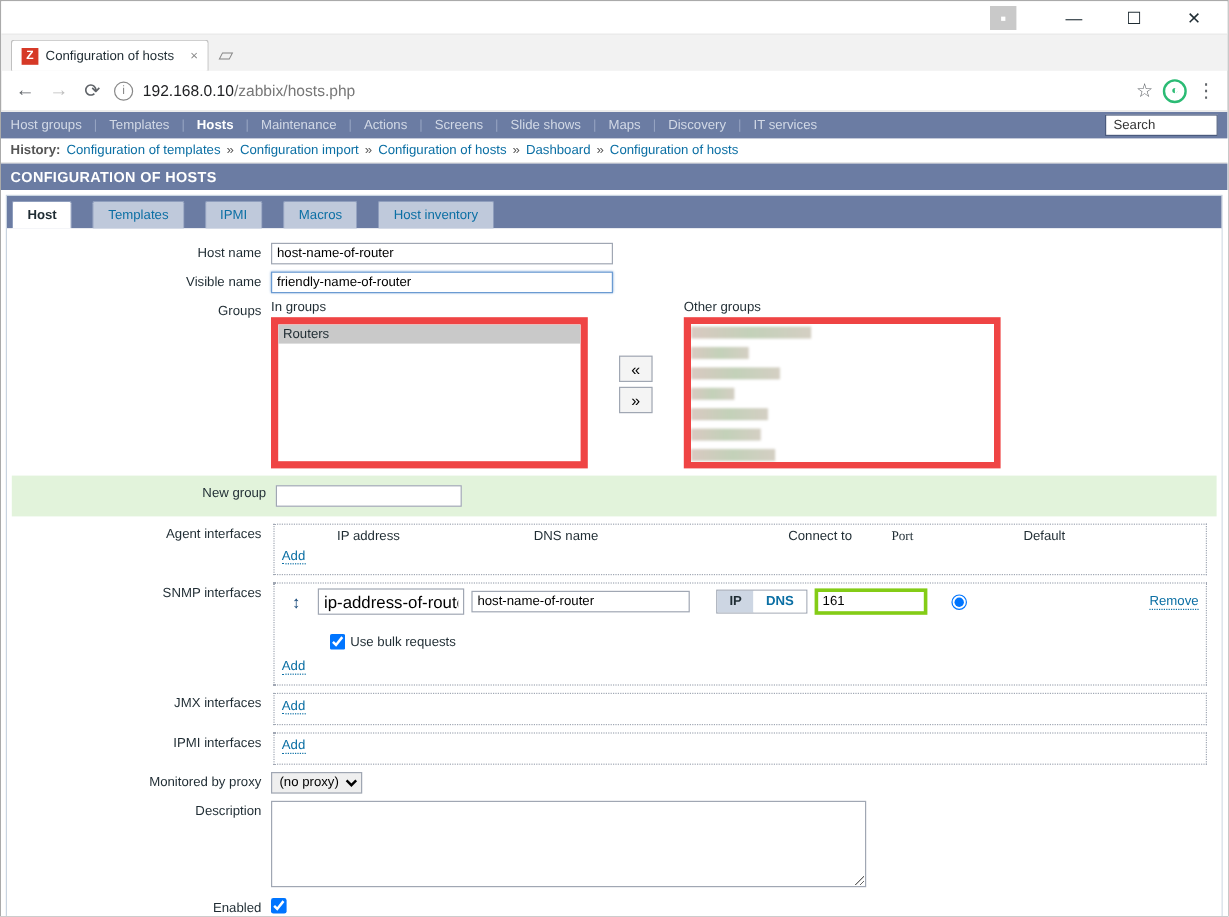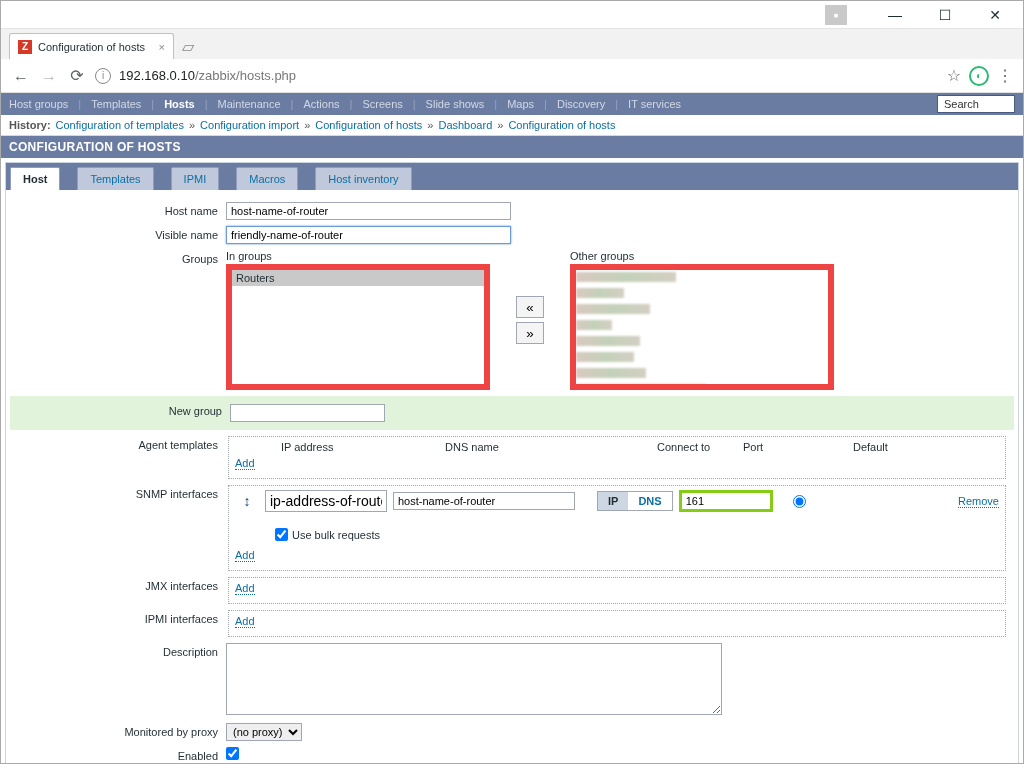--- a/index.html
+++ b/index.html
@@ -26,21 +26,21 @@
 .addr-row .ext-ico { width:20px; height:20px; border-radius:50%; border:2px solid #2bbb74; display:flex; align-items:center; justify-content:center; color:#2bbb74; font-size:10px; font-weight:bold;}
 .addr-row .dots { color:#5f6368; font-size:16px; letter-spacing:0;}
 
 .content-viewport { flex:1; overflow:auto; background:#fff; }
 
 
 .znav { background: #6b7ca3; color:#fff; height:22px; display:flex; align-items:center; padding:0 8px; font-size:11px; position:relative;}
 .znav .znav-item { color:#d2d9e6; margin-right:10px; text-decoration:none;}
 .znav .znav-sep { color:#95a3c1; margin-right:10px;}
 .znav .znav-active { color:#fff; font-weight:bold;}
-.znav .search-box { position:absolute; right:8px; top:2px; background:#fff; color:#333; padding:2px 6px; width:78px; font-size:11px; border:1px solid #4a5a7d;}
+.znav .search-box { position:absolute; right:8px; top:2px; background:#fff; color:#333; padding:2px 6px; width:94px; font-size:11px; border:1px solid #4a5a7d;}
 
 .history-row { background:#fff; padding:4px 8px; display:flex; gap:5px; color:#1f2c33; border-bottom:1px solid #d8d8d8;}
 .history-row .hist-label { color:#555; font-weight:bold; }
 .history-row .hist-link { color:#0b6fa4; }
 .history-row .hist-sep { color:#555; }
 
 .page-title-bar { background:#6b7ca3; color:#fff; font-weight:bold; padding:4px 8px; font-size:12px; letter-spacing:0.3px;}
 
 .config-area { border:1px solid #c9d4e0; margin:4px 4px; }
 .tabbar { background:#6b7ca3; padding:4px 4px 0 4px; display:flex; gap:17px;}
@@ -67,21 +67,21 @@
 
 .newgroup-row { background:#e2f3db; padding:6px 4px 8px 4px; display:flex;}
 .newgroup-row .flabel { width:216px;}
 
 .iface-block { border:1px dotted #a0a7b3; margin-left:2px; margin-right:8px; padding:4px 6px 8px 6px;}
 .iface-head { display:flex; color:#1f2c33; margin-left:46px; margin-bottom:4px;}
 .iface-head div { font-size:11px;}
 .iface-head .c-ip { width:164px;}
 .iface-head .c-dns { width:212px;}
 .iface-head .c-ct { width:86px;}
-.iface-head .c-port { width:110px;}
+.iface-head .c-port { width:110px;font-family:Liberation Serif, serif;}
 .iface-head .c-def { width:60px;}
 .link-add { color:#0b6fa4; border-bottom:1px dotted #0b6fa4; cursor:pointer; display:inline-block;}
 .link-remove { color:#0b6fa4; border-bottom:1px dotted #0b6fa4; cursor:pointer;}
 
 .snmp-row { display:flex; align-items:center; gap:6px;}
 .drag-handle { width:24px; color:#147; text-align:center; font-size:14px; cursor:move;}
 .ip-input { width:122px; border:1px solid #a0a7b3; padding:2px 4px; font-size:14px;}
 .dns-input { width:182px; border:1px solid #a0a7b3; padding:2px 4px; font-size:11px;}
 .btn-seg { display:flex; border:1px solid #a0a7b3;}
 .btn-seg div { padding:3px 10px; cursor:pointer; font-weight:bold;}
@@ -221,21 +221,21 @@
             </div>
           </div>
         </div>
 
         <div class="newgroup-row">
           <div class="flabel" style="text-align:right; padding-right:8px">New group</div>
           <div><div style="height:2px"></div><input class="txt w155" style=""></div>
         </div>
 
         <div class="frow" style="margin-top:6px;">
-          <div class="flabel">Agent templates</div>
+          <div class="flabel">Agent interfaces</div>
           <div class="fval">
             <div class="iface-block">
               <div class="iface-head">
                 <div class="c-ip">IP address</div>
                 <div class="c-dns">DNS name</div>
                 <div class="c-ct">Connect to</div>
                 <div class="c-port">Port</div>
                 <div class="c-def">Default</div>
               </div>
               <span class="link-add">Add</span>
@@ -278,30 +278,30 @@
         </div>
 
         <div class="frow">
           <div class="flabel">IPMI interfaces</div>
           <div class="fval">
               <div class="iface-block"><span class="link-add">Add</span></div>
             </div>
         </div>
 
         <div class="frow">
+          <div class="flabel">Monitored by proxy</div>
+          <div class="fval"><select class="selectprox"><option>(no proxy)</option></select></div>
+        </div>
+
+        <div class="frow">
           <div class="flabel">Description</div>
           <div class="fval"><textarea class="desc-area" style=""></textarea></div>
         </div>
 
         <div class="frow">
-          <div class="flabel">Monitored by proxy</div>
-          <div class="fval"><select class="selectprox"><option>(no proxy)</option></select></div>
-        </div>
-
-        <div class="frow">
           <div class="flabel">Enabled</div>
           <div class="fval"><input type="checkbox" checked="" style=""></div>
         </div>
 
       </div>
     </div>
 
   </div>
 </div>
 

